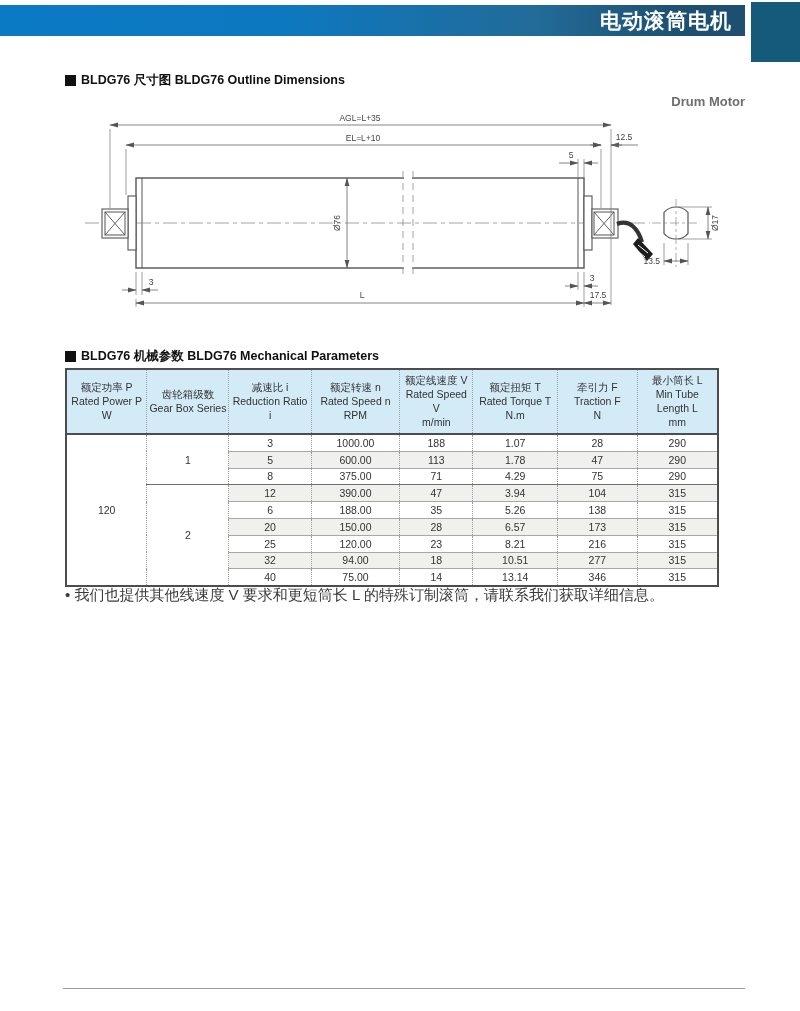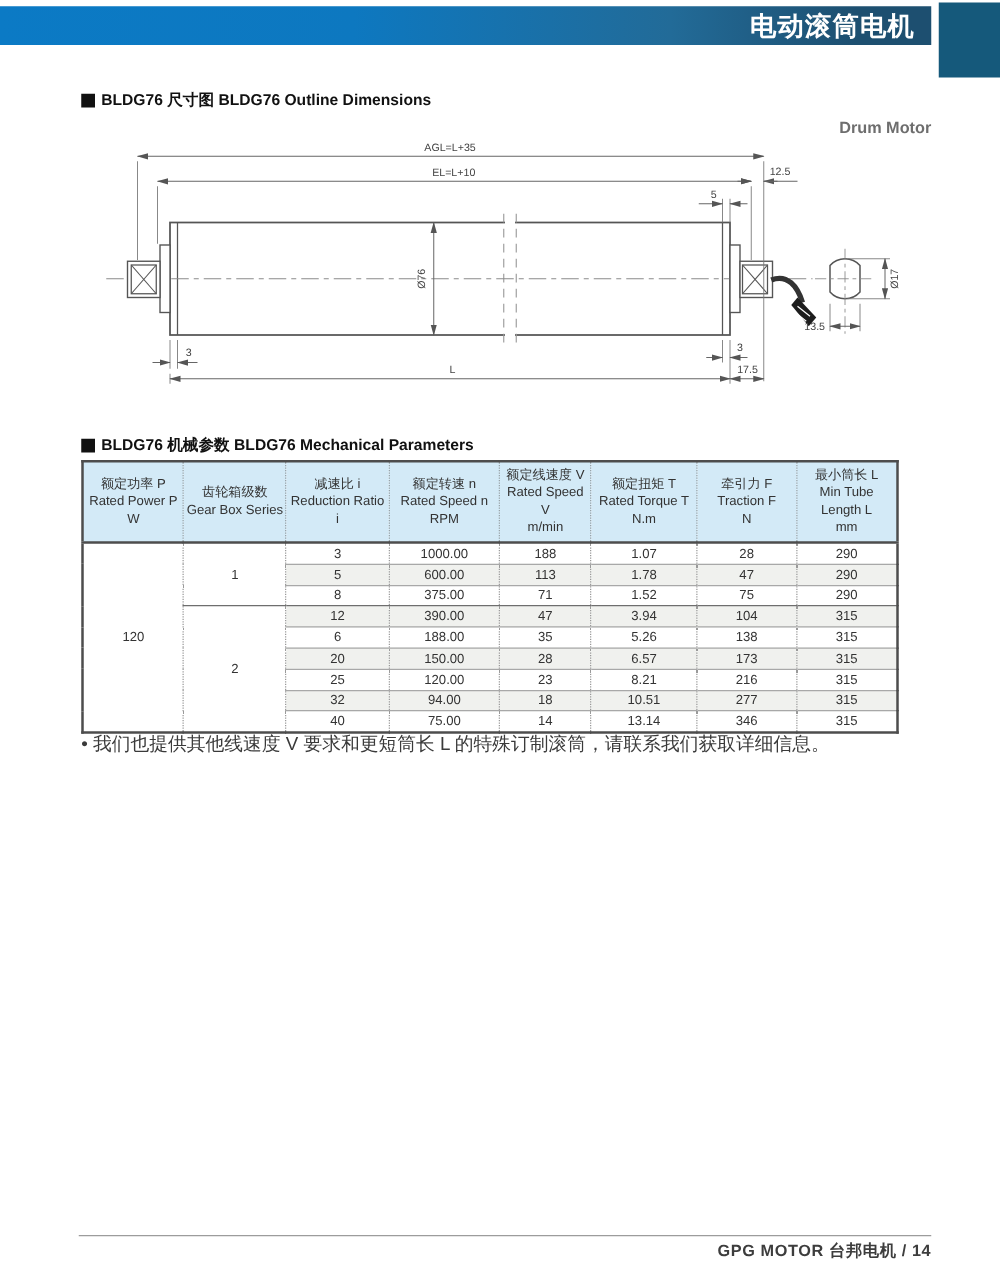--- a/index.html
+++ b/index.html
@@ -202,21 +202,21 @@
           <td class="val">600.00</td>
           <td class="val">113</td>
           <td class="val">1.78</td>
           <td class="val">47</td>
           <td class="val">290</td>
         </tr>
         <tr class="group-end">
           <td class="val">8</td>
           <td class="val">375.00</td>
           <td class="val">71</td>
-          <td class="val">1.52</td>
+          <td class="val">4.29</td>
           <td class="val">75</td>
           <td class="val">290</td>
         </tr>
         <tr class="shade">
           <td rowspan="6" class="merged">2</td>
           <td class="val">12</td>
           <td class="val">390.00</td>
           <td class="val">47</td>
           <td class="val">3.94</td>
           <td class="val">104</td>
@@ -261,15 +261,14 @@
           <td class="val">13.14</td>
           <td class="val">346</td>
           <td class="val">315</td>
         </tr>
       </tbody>
   </table>
 
   <div class="note">• 我们也提供其他线速度 V 要求和更短筒长 L 的特殊订制滚筒，请联系我们获取详细信息。</div>
 
   <div class="footer-line"></div>
-  <div class="footer-text">GPG MOTOR 台邦电机  /  14</div>
 
 </div>
 
 </body></html>

